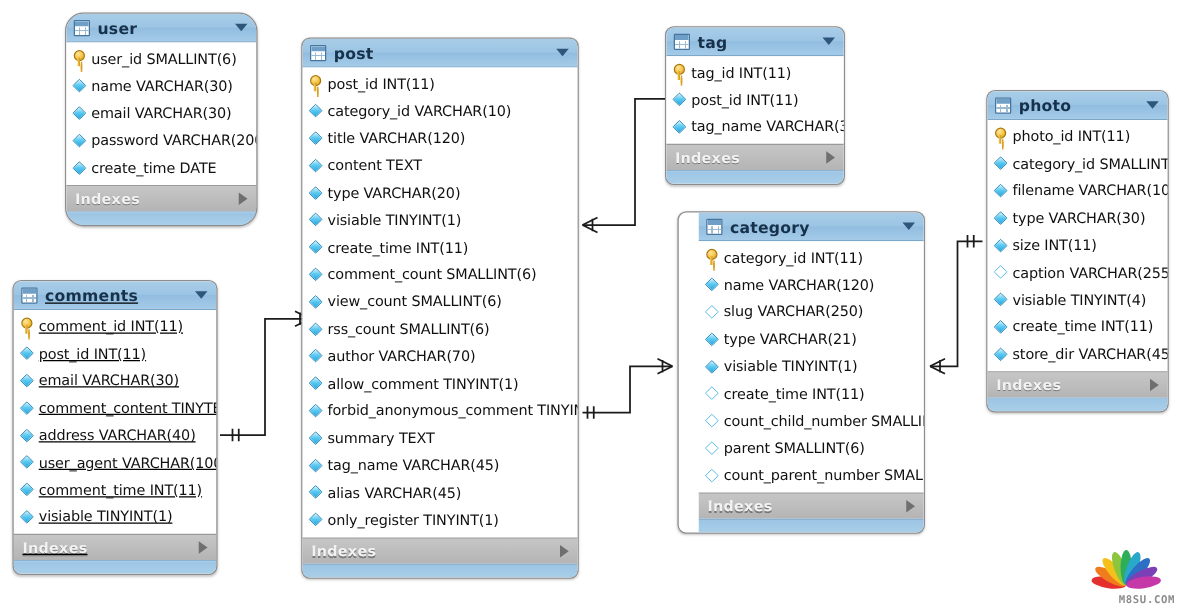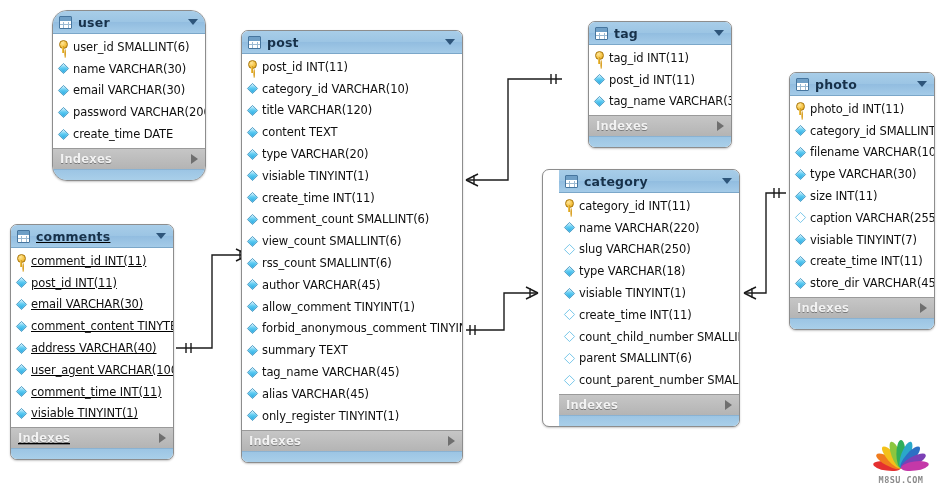--- a/index.html
+++ b/index.html
@@ -172,21 +172,21 @@
   .logo {
     position: absolute;
     left: 862px; top: 424px;
     width: 78px; height: 62px;
     z-index: 3;
   }
   .logo-text {
     position: absolute;
     left: 0; bottom: 1px;
     width: 78px;
-    text-align: center;
+    text-align: right;
     font-family: "DejaVu Sans Mono", "Liberation Mono", monospace;
     font-size: 8.5px;
     font-weight: bold;
     color: #8b8b8b;
     letter-spacing: .5px;
   }
 </style>
 </head>
 <body>
 
@@ -296,21 +296,21 @@
           <div class="field-row">
             <span class="ico-dia"></span>
             <span class="field-label">view_count SMALLINT(6)</span>
           </div>
           <div class="field-row">
             <span class="ico-dia"></span>
             <span class="field-label">rss_count SMALLINT(6)</span>
           </div>
           <div class="field-row">
             <span class="ico-dia"></span>
-            <span class="field-label">author VARCHAR(45)</span>
+            <span class="field-label">author VARCHAR(70)</span>
           </div>
           <div class="field-row">
             <span class="ico-dia"></span>
             <span class="field-label">allow_comment TINYINT(1)</span>
           </div>
           <div class="field-row">
             <span class="ico-dia"></span>
             <span class="field-label">forbid_anonymous_comment TINYINT(1)</span>
           </div>
           <div class="field-row">
@@ -375,21 +375,21 @@
             <span class="ico-dia"></span>
             <span class="field-label">visiable TINYINT(1)</span>
           </div>
         </div>
         <div class="tbl-indexes">
           <span class="idx-label">Indexes</span>
           <span class="caret-right"></span>
         </div>
         <div class="tbl-foot"></div>
       </div>
-      <div class="table-box" style="left: 588px; top: 21px; width: 144px;">
+      <div class="table-box" style="left: 532px; top: 21px; width: 144px;">
         <div class="tbl-header">
           <span class="hdr-icon"></span>
           <span class="tbl-title">tag</span>
           <span class="caret-down"></span>
         </div>
         <div class="tbl-fields">
           <div class="field-row">
             <span class="ico-key"></span>
             <span class="field-label">tag_id INT(11)</span>
           </div>
@@ -414,29 +414,29 @@
           <span class="tbl-title">category</span>
           <span class="caret-down"></span>
         </div>
         <div class="tbl-fields">
           <div class="field-row">
             <span class="ico-key"></span>
             <span class="field-label">category_id INT(11)</span>
           </div>
           <div class="field-row">
             <span class="ico-dia"></span>
-            <span class="field-label">name VARCHAR(220)</span>
+            <span class="field-label">name VARCHAR(120)</span>
           </div>
           <div class="field-row">
             <span class="ico-dia hollow"></span>
             <span class="field-label">slug VARCHAR(250)</span>
           </div>
           <div class="field-row">
             <span class="ico-dia"></span>
-            <span class="field-label">type VARCHAR(18)</span>
+            <span class="field-label">type VARCHAR(21)</span>
           </div>
           <div class="field-row">
             <span class="ico-dia"></span>
             <span class="field-label">visiable TINYINT(1)</span>
           </div>
           <div class="field-row">
             <span class="ico-dia hollow"></span>
             <span class="field-label">create_time INT(11)</span>
           </div>
           <div class="field-row">
@@ -484,21 +484,21 @@
           <div class="field-row">
             <span class="ico-dia"></span>
             <span class="field-label">size INT(11)</span>
           </div>
           <div class="field-row">
             <span class="ico-dia hollow"></span>
             <span class="field-label">caption VARCHAR(255)</span>
           </div>
           <div class="field-row">
             <span class="ico-dia"></span>
-            <span class="field-label">visiable TINYINT(7)</span>
+            <span class="field-label">visiable TINYINT(4)</span>
           </div>
           <div class="field-row">
             <span class="ico-dia"></span>
             <span class="field-label">create_time INT(11)</span>
           </div>
           <div class="field-row">
             <span class="ico-dia"></span>
             <span class="field-label">store_dir VARCHAR(45)</span>
           </div>
         </div>

